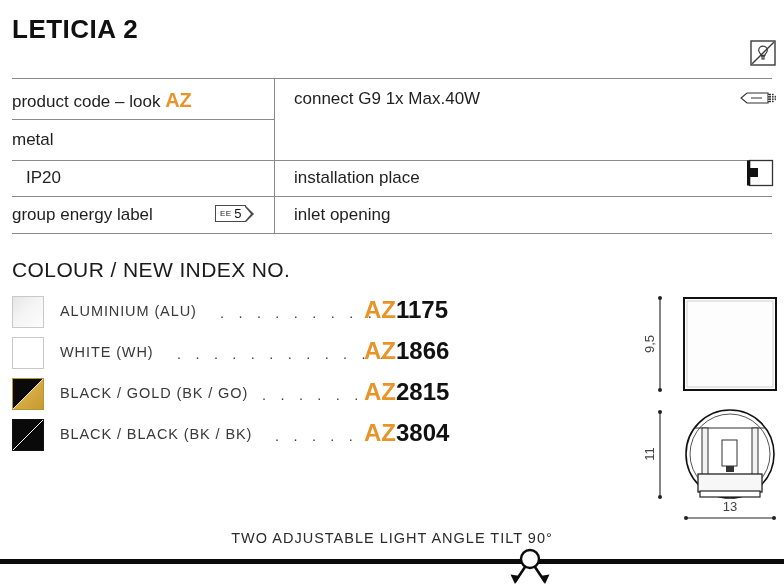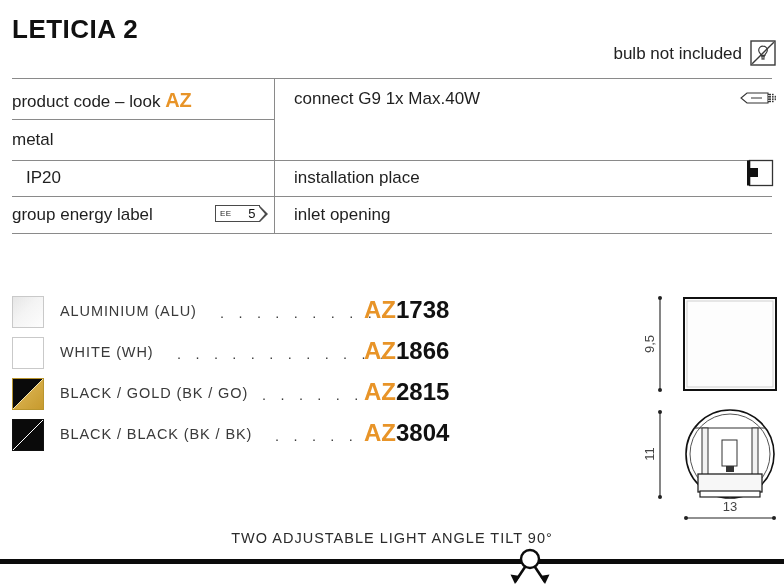--- a/index.html
+++ b/index.html
@@ -44,21 +44,21 @@
 
   
   .ee-badge{
     position:absolute;
     display:inline-flex;align-items:center;
     height:17px;
   }
   .ee-box{
     border:1px solid #4a4a4a;
     height:15px;padding:0 3px 0 4px;
-    display:flex;align-items:center;gap:17px;
+    display:flex;align-items:center;gap:3px;
     background:#fff;
   }
   .ee-small{font-size:8px;letter-spacing:.3px;color:#222;line-height:1;}
   .ee-num{font-size:13px;color:#111;line-height:1;}
   .ee-arrow{
     width:0;height:0;
     border-top:8.5px solid transparent;
     border-bottom:8.5px solid transparent;
     border-left:8px solid #4a4a4a;
     position:relative;
@@ -128,21 +128,20 @@
   }
   .tilt-ico{position:absolute;left:497px;top:544px;width:66px;height:42px;}
 </style>
 </head>
 <body>
 
 <div class="page">
 
   <div class="title">LETICIA 2</div>
 
-  <div class="bulbnote">bulb not included</div>
   <svg class="bulb-icon" viewBox="0 0 26 26">
     <rect x="1" y="1" width="24" height="24" fill="#fff" stroke="#3a3a3a" stroke-width="1.4"></rect>
     <path d="M13 6.2c-2.5 0-4.3 1.9-4.3 4.1 0 1.6 .9 2.6 1.6 3.4 .5 .6 .8 1 .8 1.7h3.8c0-.7 .3-1.1 .8-1.7 .7-.8 1.6-1.8 1.6-3.4 0-2.2-1.8-4.1-4.3-4.1z" fill="#fff" stroke="#3a3a3a" stroke-width="1.2"></path>
     <rect x="11.1" y="16.1" width="3.8" height="1.5" fill="#3a3a3a"></rect>
     <rect x="11.4" y="18.2" width="3.2" height="1.4" fill="#3a3a3a"></rect>
     <line x1="2.2" y1="23.8" x2="23.8" y2="2.2" stroke="#3a3a3a" stroke-width="1.4"></line>
   </svg>
 
   <div class="spec">
 
@@ -187,26 +186,27 @@
     <line x1="30" y1="10.4" x2="38" y2="10.4" stroke="#fff" stroke-width=".8"></line>
     <line x1="13" y1="8" x2="24" y2="8" stroke="#333" stroke-width="1"></line>
   </svg>
 
   <svg class="icon-wall" viewBox="0 0 30 30">
     <rect x="5.5" y="2.5" width="23" height="25" fill="#fff" stroke="#333" stroke-width="1.3"></rect>
     <rect x="3" y="2.5" width="3.2" height="25" fill="#111"></rect>
     <rect x="6" y="10" width="8" height="9" fill="#111"></rect>
   </svg>
 
+  <div class="colour-head">COLOUR / NEW INDEX NO.</div>
 
   <div class="swatch-row" style="top:296px;">
     <div class="swatch sw-alu"></div>
     <div class="sw-label">ALUMINIUM (ALU)</div>
     <div class="sw-dots" style="left:208px;">. . . . . . . . .</div>
-    <div class="sw-code"><span class="pfx">AZ</span><span>1738</span></div>
+    <div class="sw-code"><span class="pfx">AZ</span><span>1175</span></div>
   </div>
 
   <div class="swatch-row" style="top:337px;">
     <div class="swatch sw-white"></div>
     <div class="sw-label">WHITE (WH)</div>
     <div class="sw-dots" style="left:165px;">. . . . . . . . . . . .</div>
     <div class="sw-code"><span class="pfx">AZ</span><span>1866</span></div>
   </div>
 
   <div class="swatch-row" style="top:378px;">

